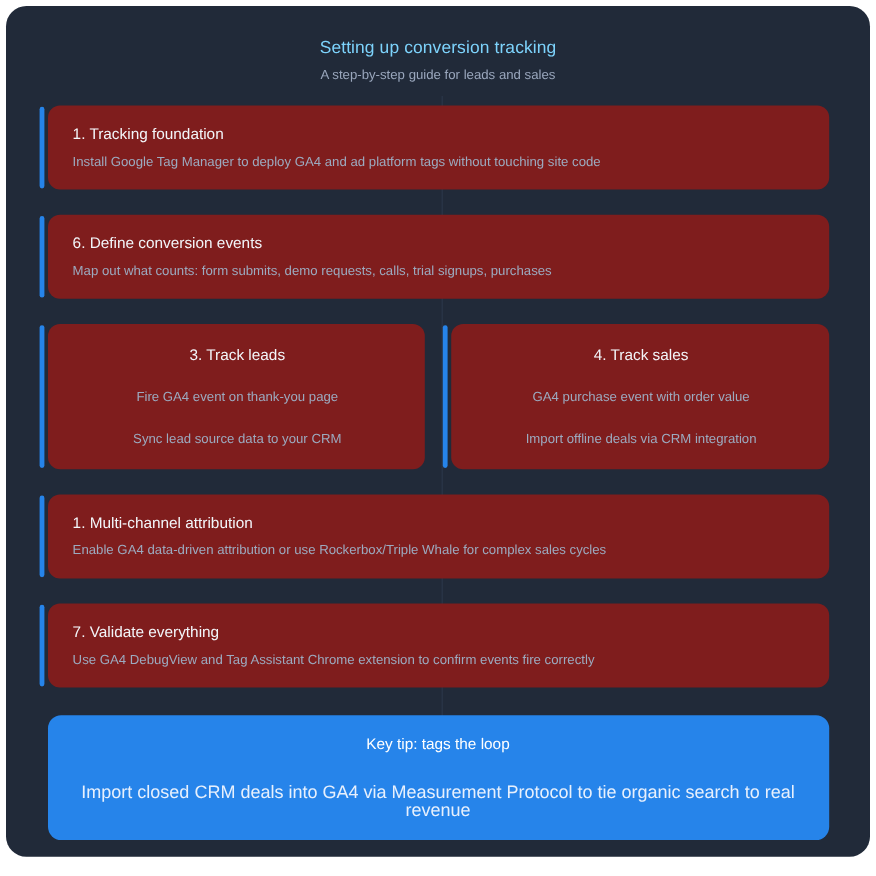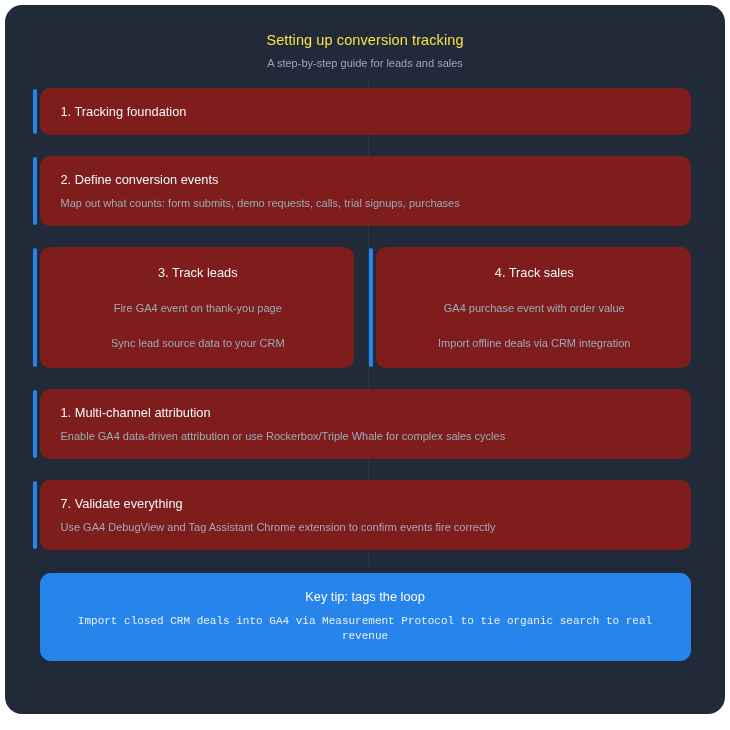--- a/index.html
+++ b/index.html
@@ -30,21 +30,21 @@
   }
 
   
   #header {
     padding-top: 26px;
     text-align: center;
   }
   #page-title {
     font-size: 14.5px;
     line-height: 18px;
-    color: #fde047;
+    color: #7dd3fc;
     font-weight: 400;
     letter-spacing: .1px;
   }
   #page-subtitle {
     margin-top: 7px;
     font-size: 11px;
     line-height: 14px;
     color: #9aa7bd;
     font-weight: 400;
   }
@@ -128,51 +128,51 @@
     text-align: center;
     box-sizing: border-box;
   }
   #tip .t-title {
     font-size: 12.8px;
     line-height: 17px;
     color: #ffffff;
     font-weight: 400;
   }
   #tip .t-desc {
-    margin-top: 9px;
-    font-size: 11px;
+    margin-top: 25px;
+    font-size: 15px;
     line-height: 15px;
     color: #e7f0fd;
     font-weight: 400;
-    font-family: Liberation Mono, monospace;
   }
 </style>
 </head>
 <body>
 
 <div id="frame">
 
   <div id="header">
     <div id="page-title">Setting up conversion tracking</div>
     <div id="page-subtitle">A step-by-step guide for leads and sales</div>
   </div>
 
   <div id="flow">
     <div id="connector"></div>
     <div id="rows-host">
         <div class="row">
           <div class="step">
             <div class="bar"></div>
             <div class="s-title">1. Tracking foundation</div>
-          </div>
-        </div>
-        <div class="row">
-          <div class="step">
-            <div class="bar"></div>
-            <div class="s-title">2. Define conversion events</div>
+            <div class="s-desc">Install Google Tag Manager to deploy GA4 and ad platform tags without touching site code</div>
+          </div>
+        </div>
+        <div class="row">
+          <div class="step">
+            <div class="bar"></div>
+            <div class="s-title">6. Define conversion events</div>
             <div class="s-desc">Map out what counts: form submits, demo requests, calls, trial signups, purchases</div>
           </div>
         </div>
         <div class="row pair">
           <div class="step">
             <div class="bar"></div>
             <div class="s-title">3. Track leads</div>
             <div class="s-desc">Fire GA4 event on thank-you page</div>
             <div class="s-desc">Sync lead source data to your CRM</div>
           </div>

